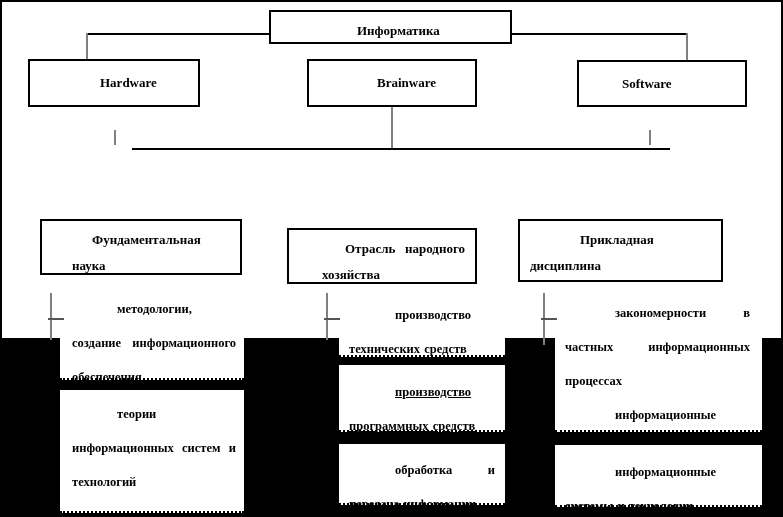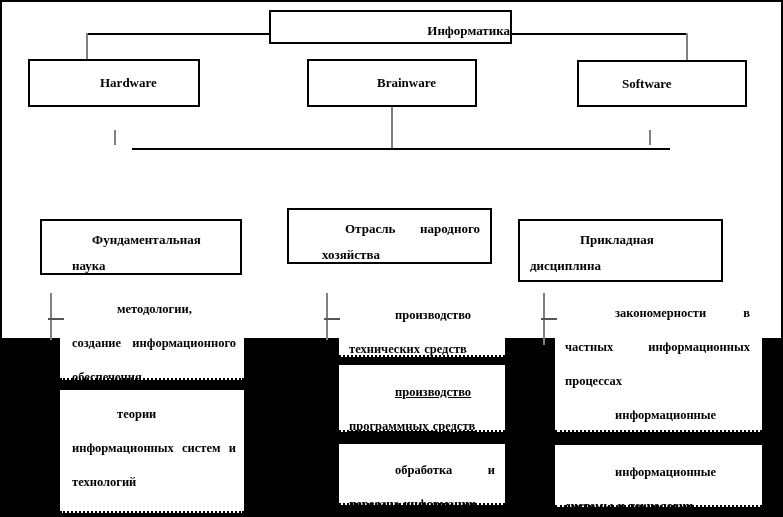--- a/index.html
+++ b/index.html
@@ -46,38 +46,38 @@
 
   <div class="hline" style="left:85px;top:31px;width:182px;"></div>
   <div class="vgray" style="left:84px;top:31px;height:26px;"></div>
   <div class="hline" style="left:510px;top:31px;width:175px;"></div>
   <div class="vgray" style="left:684px;top:31px;height:27px;"></div>
   <div class="vgray" style="left:389px;top:105px;height:42px;"></div>
   <div class="hline" style="left:130px;top:146px;width:538px;"></div>
   <div class="vgray" style="left:112px;top:128px;height:15px;"></div>
   <div class="vgray" style="left:647px;top:128px;height:15px;"></div>
 
-  <div class="box t-root" style="left:267px;top:8px;width:243px;height:34px;text-align:right;">
+  <div class="box t-root" style="left:267px;top:8px;width:243px;height:34px;">
     <span>Информатика</span>
   </div>
 
   <div class="box t-hw" style="left:26px;top:57px;width:172px;height:48px;">
     <span>Hardware</span>
   </div>
   <div class="box t-sw" style="left:305px;top:57px;width:170px;height:48px;">
     <span>Brainware</span>
   </div>
   <div class="box t-bw" style="left:575px;top:58px;width:170px;height:47px;">
     <span>Software</span>
   </div>
 
   <div class="box t-cat1" style="left:38px;top:217px;width:202px;height:56px;">
     <span>Фундаментальная наука</span>
   </div>
-  <div class="box t-cat2" style="left:285px;top:206px;width:205px;height:56px;">
+  <div class="box t-cat2" style="left:285px;top:226px;width:190px;height:56px;">
     <span>Отрасль народного хозяйства</span>
   </div>
   <div class="box t-cat3" style="left:516px;top:217px;width:205px;height:63px;">
     <span>Прикладная дисциплина</span>
   </div>
 
   <div class="bracket-v" style="left:48px;top:291px;height:47px;"></div>
   <div class="bracket-t" style="left:46px;top:316px;width:16px;"></div>
   <div class="bracket-v" style="left:324px;top:291px;height:47px;"></div>
   <div class="bracket-t" style="left:322px;top:316px;width:16px;"></div>

